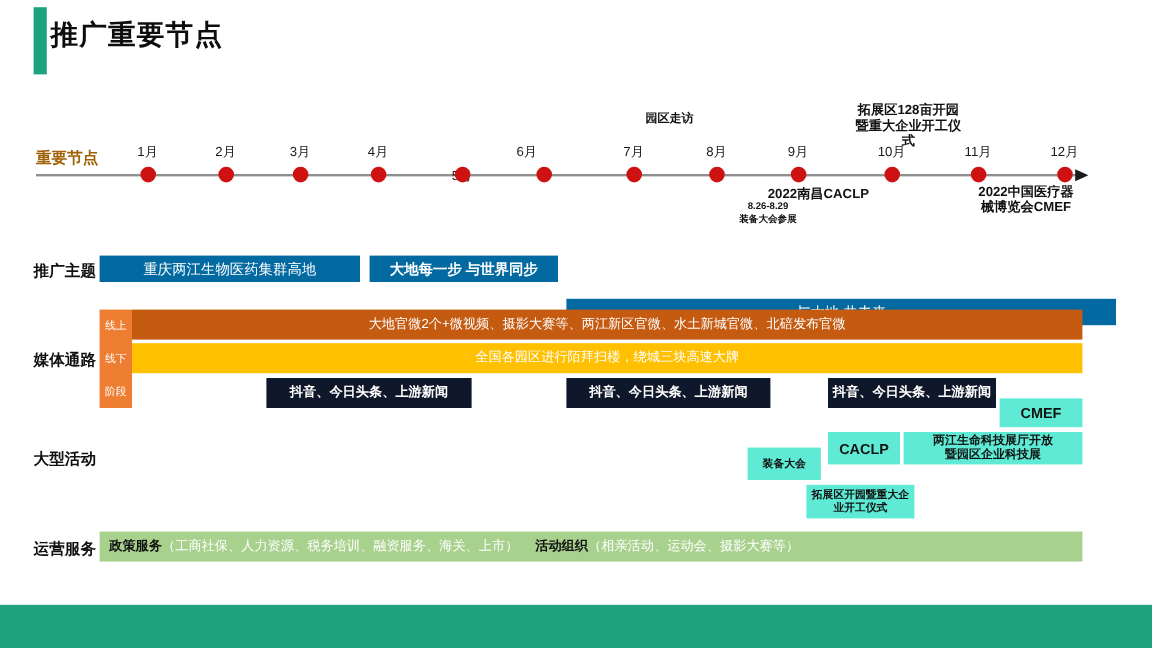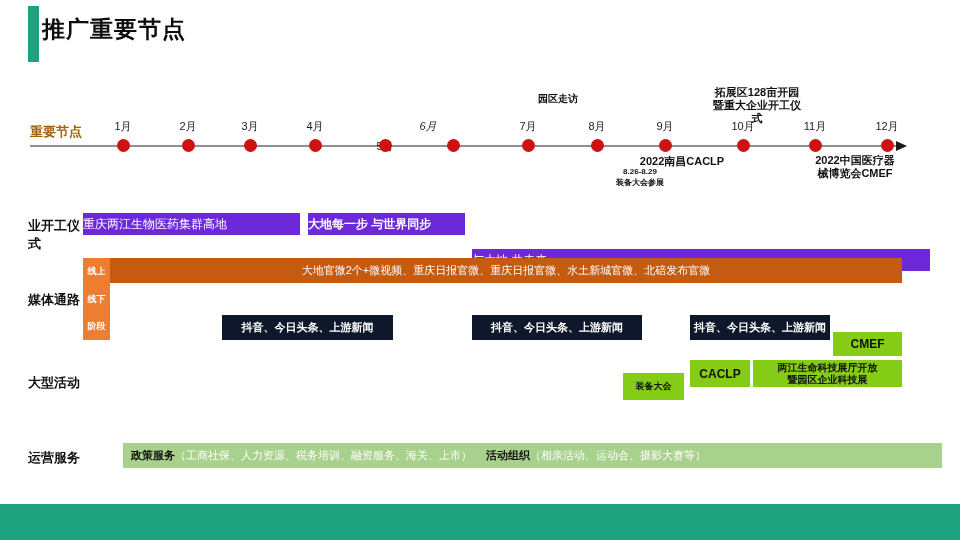--- a/index.html
+++ b/index.html
@@ -12,31 +12,31 @@
   .tl-label{left:30px;top:123px;font-size:13px;font-weight:bold;color:#a16207;}
   .tl-line{left:30px;top:145px;width:868px;height:2px;background:#8f8f8f;}
   .tl-arrow{left:896px;top:141px;width:0;height:0;border-top:5px solid transparent;border-bottom:5px solid transparent;border-left:11px solid #1a1a1a;}
   .tl-month{top:119px;width:44px;text-align:center;font-size:11px;color:#1a1a1a;}
   .tl-dot{top:139px;width:13px;height:13px;border-radius:50%;background:#CE1212;}
   .ann{font-weight:bold;color:#111;text-align:center;}
   .pre{white-space:pre-line;}
   
   .sec-label{left:28px;width:60px;font-size:13px;font-weight:bold;color:#111;}
   
-  .theme-bar{top:213px;height:22px;background:#6d28d9;color:#ffffff;font-size:12px;text-align:left;line-height:22px;}
+  .theme-bar{top:213px;height:22px;background:#0369a1;color:#ffffff;font-size:12px;text-align:center;line-height:22px;}
   
   .media-col{left:83px;top:258px;width:27px;height:82px;background:#ED7D31;}
-  .media-tag{left:83px;width:27px;text-align:center;font-size:9px;font-weight:bold;color:#ffffff;}
+  .media-tag{left:83px;width:27px;text-align:center;font-size:9px;font-weight:normal;color:#ffffff;}
   .bar-online{left:110px;top:258px;width:792px;height:25px;background:#C55A11;color:#fff;font-size:11px;text-align:center;line-height:25px;}
   .bar-offline{left:110px;top:286px;width:792px;height:25px;background:#FFC000;color:#fff;font-size:11px;text-align:center;line-height:25px;}
   .bar-stage{top:315px;height:25px;background:#0f172a;color:#fff;font-size:11px;font-weight:bold;text-align:center;line-height:25px;}
   
-  .evt{background:#84cc16;color:#111;font-weight:bold;text-align:center;display:flex;align-items:center;justify-content:center;}
+  .evt{background:#5eead4;color:#111;font-weight:bold;text-align:center;display:flex;align-items:center;justify-content:center;}
   
-  .svc-bar{left:83px;top:443px;width:819px;height:25px;background:#A9D18E;font-size:11px;line-height:25px;padding-left:8px;box-sizing:border-box;white-space:nowrap;margin-left:40px;}
+  .svc-bar{left:83px;top:443px;width:819px;height:25px;background:#A9D18E;font-size:11px;line-height:25px;padding-left:8px;box-sizing:border-box;white-space:nowrap;}
   .svc-bold{font-weight:bold;color:#111;}
   .svc-detail{color:#ffffff;}
   .svc-gap{display:inline-block;width:14px;}
   .bottom-bar{left:0;top:504px;width:960px;height:36px;background:#1FA37E;}
 </style>
 </head>
 <body>
 
 <div class="slide">
 
@@ -45,21 +45,21 @@
 
   <div class="abs tl-label">重要节点</div>
   <div class="abs tl-line"></div>
   <div class="abs tl-arrow"></div>
 
   <div class="abs tl-month" style="left:101px;">1月</div>
   <div class="abs tl-month" style="left:166px;">2月</div>
   <div class="abs tl-month" style="left:228px;">3月</div>
   <div class="abs tl-month" style="left:293px;">4月</div>
   <div class="abs tl-month" style="left:363px;margin-top:20px;">5月</div>
-  <div class="abs tl-month" style="left:406px;font-style:italic;">6月</div>
+  <div class="abs tl-month" style="left:417px;">6月</div>
   <div class="abs tl-month" style="left:506px;">7月</div>
   <div class="abs tl-month" style="left:575px;">8月</div>
   <div class="abs tl-month" style="left:643px;">9月</div>
   <div class="abs tl-month" style="left:721px;">10月</div>
   <div class="abs tl-month" style="left:793px;">11月</div>
   <div class="abs tl-month" style="left:865px;">12月</div>
 
   <div class="abs tl-dot" style="left:117px;"></div>
   <div class="abs tl-dot" style="left:182px;"></div>
   <div class="abs tl-dot" style="left:244px;"></div>
@@ -76,40 +76,43 @@
   <div class="abs ann" style="left:522px;top:92px;width:72px;font-size:10px;">园区走访</div>
   <div class="abs ann pre" style="left:710px;top:86px;width:94px;font-size:11px;line-height:13px;">拓展区128亩开园
 暨重大企业开工仪
 式</div>
   <div class="abs ann" style="left:634px;top:154px;width:96px;font-size:11px;">2022南昌CACLP</div>
   <div class="abs ann" style="left:600px;top:167px;width:80px;font-size:8px;">8.26-8.29</div>
   <div class="abs ann" style="left:600px;top:177px;width:80px;font-size:8px;">装备大会参展</div>
   <div class="abs ann pre" style="left:808px;top:154px;width:94px;font-size:11px;line-height:13px;">2022中国医疗器
 械博览会CMEF</div>
 
-  <div class="abs sec-label" style="top:217px;">业开工仪式</div>
+  <div class="abs sec-label" style="top:217px;">推广主题</div>
   <div class="abs theme-bar" style="left:83px;width:217px;">重庆两江生物医药集群高地</div>
   <div class="abs theme-bar" style="left:308px;width:157px;font-weight:bold;">大地每一步 与世界同步</div>
   <div class="abs theme-bar" style="left:472px;width:458px;margin-top:36px;">与大地  共未来</div>
 
   <div class="abs sec-label" style="top:291px;">媒体通路</div>
   <div class="abs media-col"></div>
   <div class="abs media-tag" style="top:265px;">线上</div>
   <div class="abs media-tag" style="top:293px;">线下</div>
   <div class="abs media-tag" style="top:320px;">阶段</div>
-  <div class="abs bar-online">大地官微2个+微视频、重庆日报官微、重庆日报官微、水土新城官微、北碚发布官微</div>
+  <div class="abs bar-online">大地官微2个+微视频、摄影大赛等、两江新区官微、水土新城官微、北碚发布官微</div>
+  <div class="abs bar-offline">全国各园区进行陌拜扫楼，绕城三块高速大牌</div>
   <div class="abs bar-stage" style="left:222px;width:171px;">抖音、今日头条、上游新闻</div>
   <div class="abs bar-stage" style="left:472px;width:170px;">抖音、今日头条、上游新闻</div>
   <div class="abs bar-stage" style="left:690px;width:140px;">抖音、今日头条、上游新闻</div>
 
   <div class="abs sec-label" style="top:374px;">大型活动</div>
   <div class="abs evt" style="left:833px;top:332px;width:69px;height:24px;font-size:12px;">CMEF</div>
   <div class="abs evt" style="left:623px;top:373px;width:61px;height:27px;font-size:9px;">装备大会</div>
   <div class="abs evt" style="left:690px;top:360px;width:60px;height:27px;font-size:12px;">CACLP</div>
   <div class="abs evt pre" style="left:753px;top:360px;width:149px;height:27px;font-size:10px;line-height:12px;">两江生命科技展厅开放
 暨园区企业科技展</div>
+  <div class="abs evt pre" style="left:672px;top:404px;width:90px;height:28px;font-size:9px;line-height:11px;">拓展区开园暨重大企
+业开工仪式</div>
 
   <div class="abs sec-label" style="top:449px;">运营服务</div>
   <div class="abs svc-bar"><span class="svc-bold">政策服务</span><span class="svc-detail">（工商社保、人力资源、税务培训、融资服务、海关、上市）</span><span class="svc-gap"></span><span class="svc-bold">活动组织</span><span class="svc-detail">（相亲活动、运动会、摄影大赛等）</span></div>
 
   <div class="abs bottom-bar"></div>
 
 </div>
 
 </body></html>

